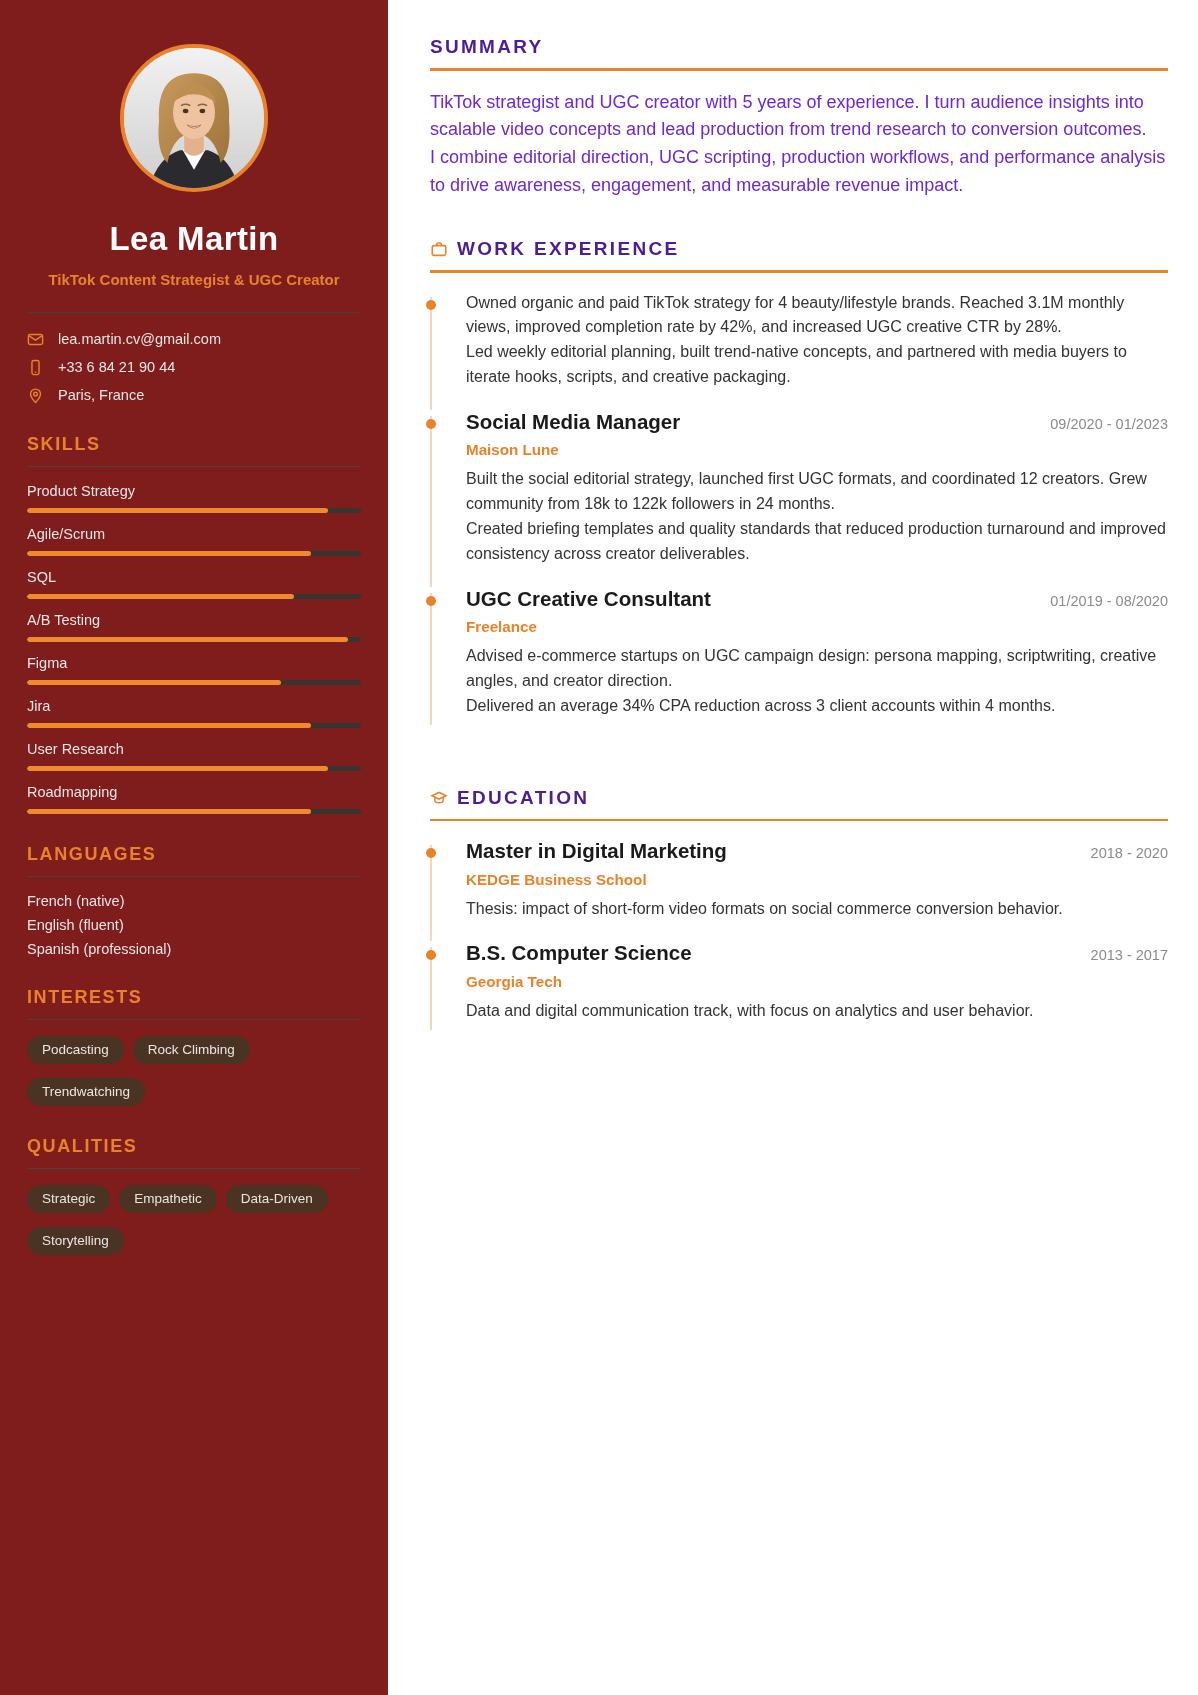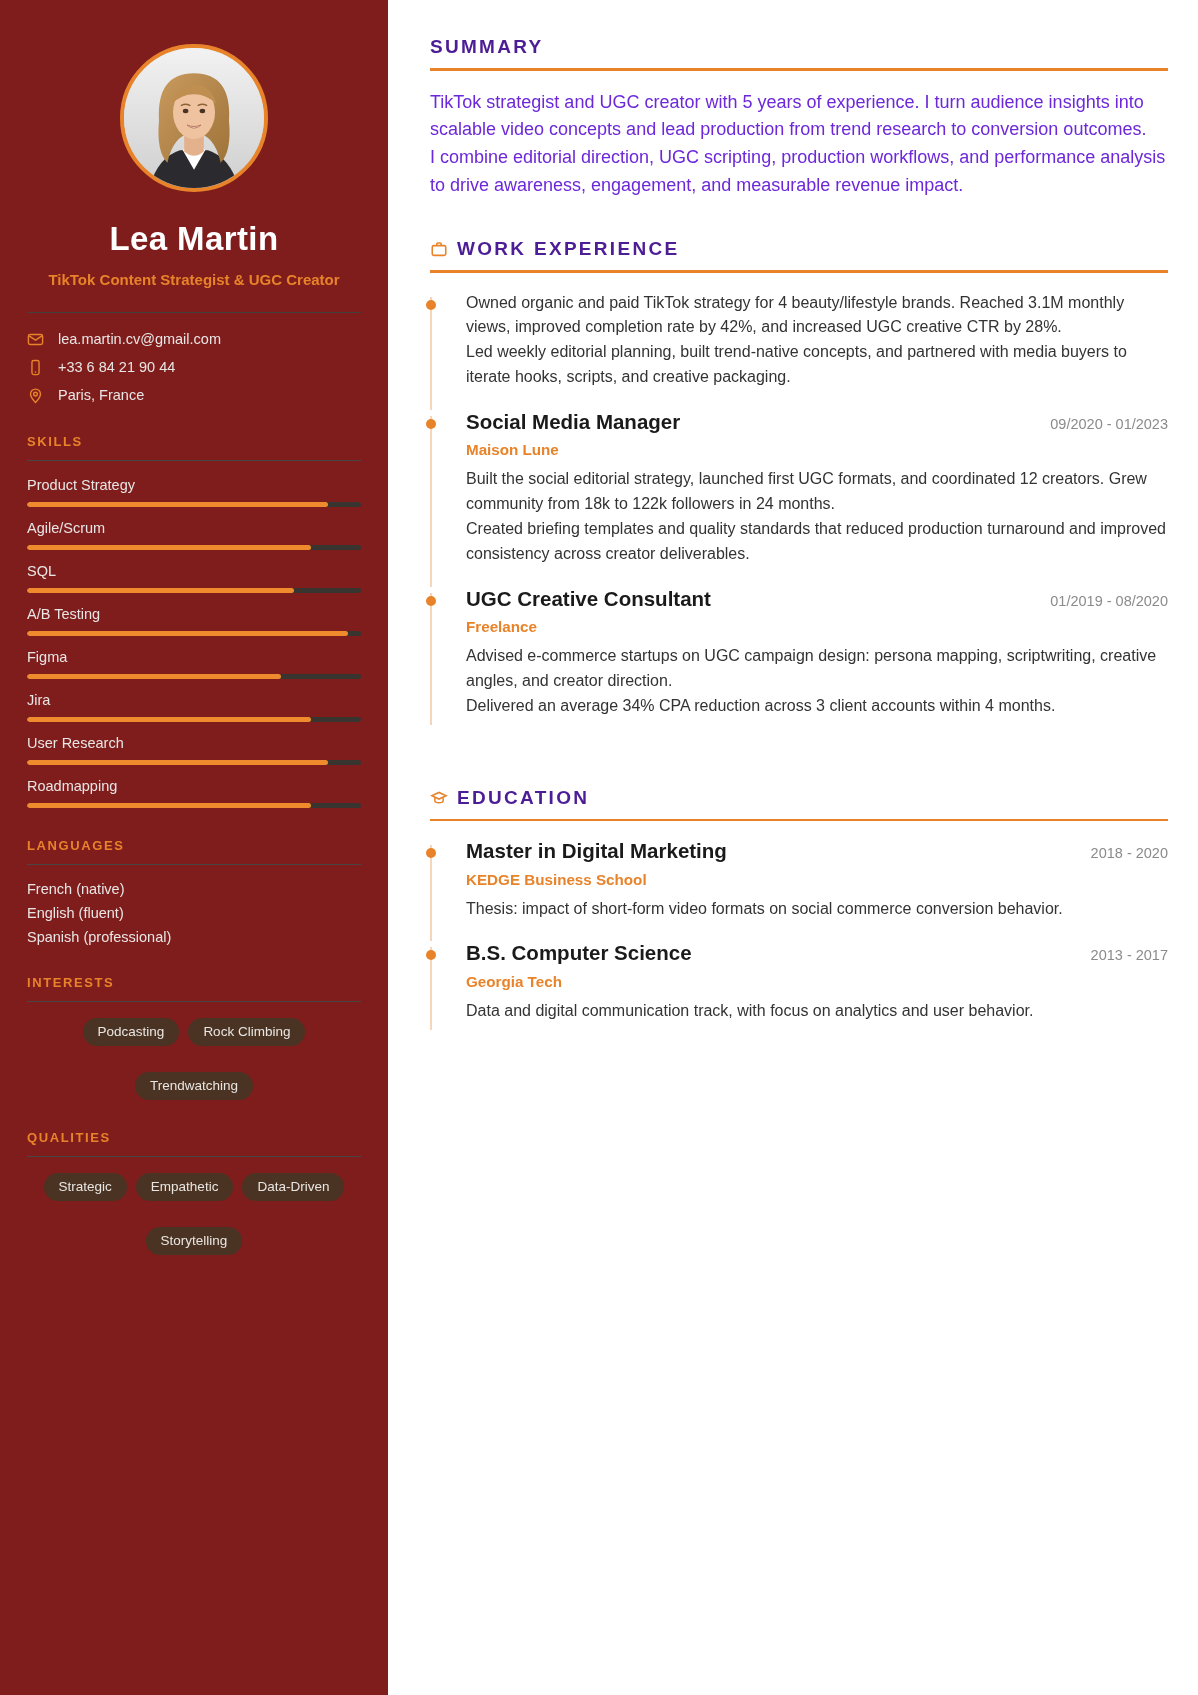--- a/index.html
+++ b/index.html
@@ -75,21 +75,21 @@
     color: #e8e6e4;
   }
   .contact-ico {
     width: 17px; height: 17px;
     display: flex; align-items: center; justify-content: center;
     flex: 0 0 17px;
   }
   .contact-ico svg { display:block; }
 
   .side-sec-title {
-    font-size: 13px;
+    font-size: 18px;
     font-weight: bold;
     color: #e8832a;
     letter-spacing: 1.6px;
     margin-top: 30px;
   }
   .side-sec-rule {
     height: 1px;
     background: #4a4542;
     margin-top: 11px;
     margin-bottom: 16px;
@@ -117,22 +117,21 @@
 
   .lang-item {
     font-size: 14.5px;
     color: #e8e6e4;
     margin-bottom: 8px;
   }
 
   .pill-wrap {
     display: flex;
     flex-wrap: wrap;
-    gap: 26px 9px;
-    justify-content: center;
+    gap: 14px 9px;
   }
   .pill {
     background: #4a3323;
     color: #e9e6e2;
     font-size: 13.5px;
     padding: 6px 15px 7px 15px;
     border-radius: 14px;
     white-space: nowrap;
   }
 

